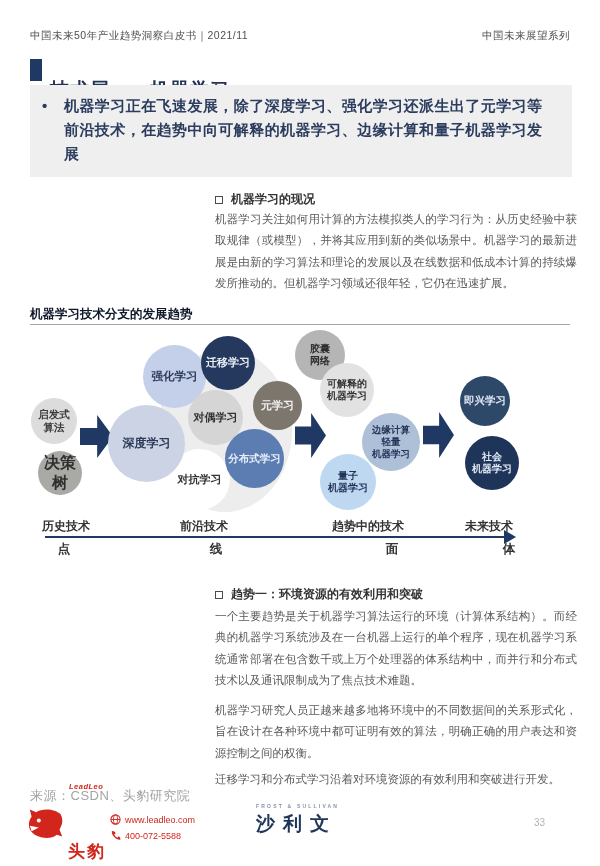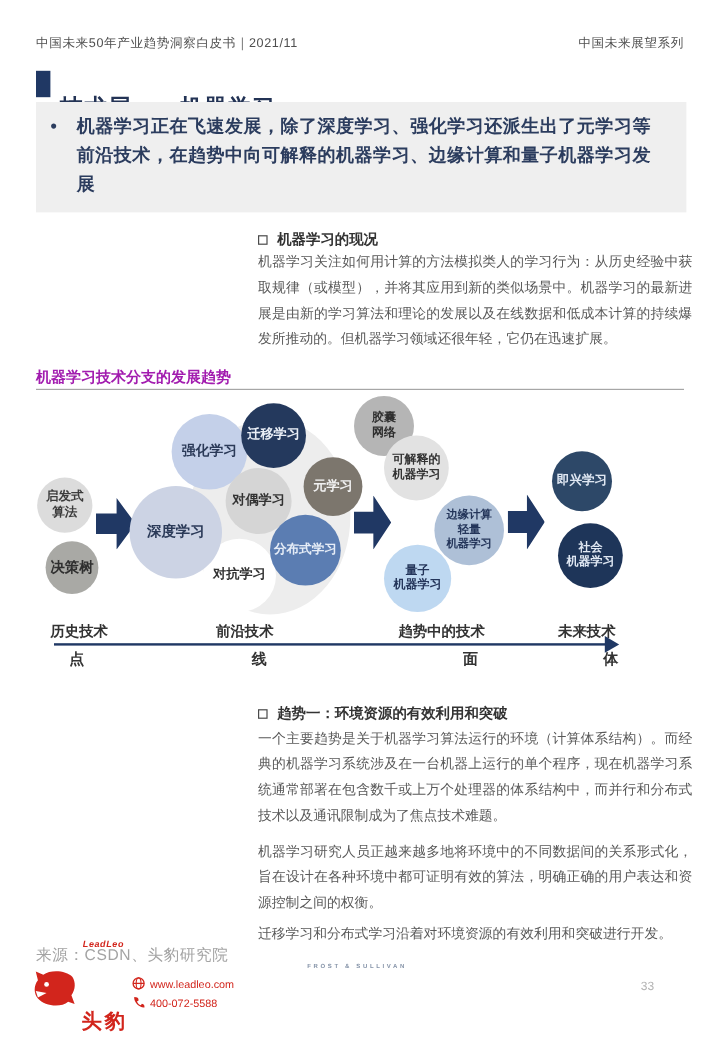--- a/index.html
+++ b/index.html
@@ -20,29 +20,29 @@
   .callout { position:absolute; left:30px; top:85px; width:542px; min-height:72px; background:#efefef; padding:9px 30px 11px 12px; display:flex; }
   .callout .dot { width:22px; font-size:15px; font-weight:bold; color:#2b3c5e; line-height:24px; }
   .callout .txt { flex:1; font-size:15px; font-weight:bold; color:#2b3c5e; line-height:24px; text-align:justify; }
 
   
   .sec-h { position:absolute; left:215px; display:flex; align-items:center; font-size:12px; font-weight:bold; color:#333333; }
   .sec-h .sq { width:8px; height:8px; border:1.5px solid #4a4a4a; margin-right:8px; display:inline-block; }
   .body-p { position:absolute; left:215px; width:362px; font-size:11.5px; color:#595959; line-height:21.3px; text-align:justify; }
 
   
-  .diag-title { position:absolute; left:30px; top:306px; font-size:12.5px; font-weight:bold; color:#a21caf; }
+  .diag-title { position:absolute; left:30px; top:306px; font-size:12.5px; font-weight:bold; color:#0f172a; }
   .diag-line { position:absolute; left:30px; top:324px; width:540px; height:1px; background:#a6a6a6; }
 
   .blob { position:absolute; left:158px; top:349px; width:134px; height:163px; background:#ededed; border-radius:50%; z-index:0; }
 
   .node { position:absolute; border-radius:50%; display:flex; align-items:center; justify-content:center; text-align:center; font-weight:bold; z-index:1; line-height:1.25; }
   .node span { white-space:pre-line; }
   .n0 {left:31px;  top:398px; width:46px; height:46px; background:#dcdcdc; color:#3c3c3c; font-size:10.5px;}
-  .n1 {left:38px;  top:451px; width:44px; height:44px; background:#a9a9a5; color:#2f2f2f; font-size:12px;}
+  .n1 {left:38px;  top:451px; width:44px; height:44px; background:#a9a9a5; color:#2f2f2f; font-size:16px;}
   .n2 {left:108px; top:405px; width:77px; height:77px; background:#ccd3e4; color:#2b3a58; font-size:12px; z-index:2;}
   .n3 {left:143px; top:345px; width:63px; height:63px; background:#c4d0e9; color:#2b3a58; font-size:11.5px;}
   .n4 {left:201px; top:336px; width:54px; height:54px; background:#24395d; color:#e9eef6; font-size:11px;}
   .n5 {left:188px; top:390px; width:55px; height:55px; background:#d5d5d5; color:#333333; font-size:11px;}
   .n6 {left:169px; top:449px; width:61px; height:61px; background:#ffffff; color:#333333; font-size:11px;}
   .n7 {left:225px; top:429px; width:59px; height:59px; background:#5b7db2; color:#e6edf7; font-size:10.5px;}
   .n8 {left:253px; top:381px; width:49px; height:49px; background:#7c766d; color:#f1f1f1; font-size:11px;}
   .n9 {left:295px; top:330px; width:50px; height:50px; background:#b5b5b5; color:#2f2f2f; font-size:10px;}
   .n10{left:320px; top:363px; width:54px; height:54px; background:#e2e2e2; color:#333333; font-size:10px;}
   .n11{left:362px; top:413px; width:58px; height:58px; background:#aec0d7; color:#24355a; font-size:9.5px;}
@@ -198,17 +198,18 @@
     <div class="row">
       <svg width="11" height="11" viewBox="0 0 12 12">
         <path d="M2 1 C5 1 6 2 6 4 L4.5 5 C5.2 6.8 6.5 7.8 8 8.5 L9 7 C11 7.3 11.5 8.5 11.3 10.5 C7 11 1.5 6 2 1 Z" fill="#d2251c"></path>
       </svg>
       <span>400-072-5588</span>
     </div>
   </div>
 
   <div class="sull">
     <div class="sull-en">FROST &amp; SULLIVAN</div>
+    <div class="sull-cn">沙利文</div>
   </div>
 
   <div class="pageno">33</div>
 
 </div>
 
 </body></html>

